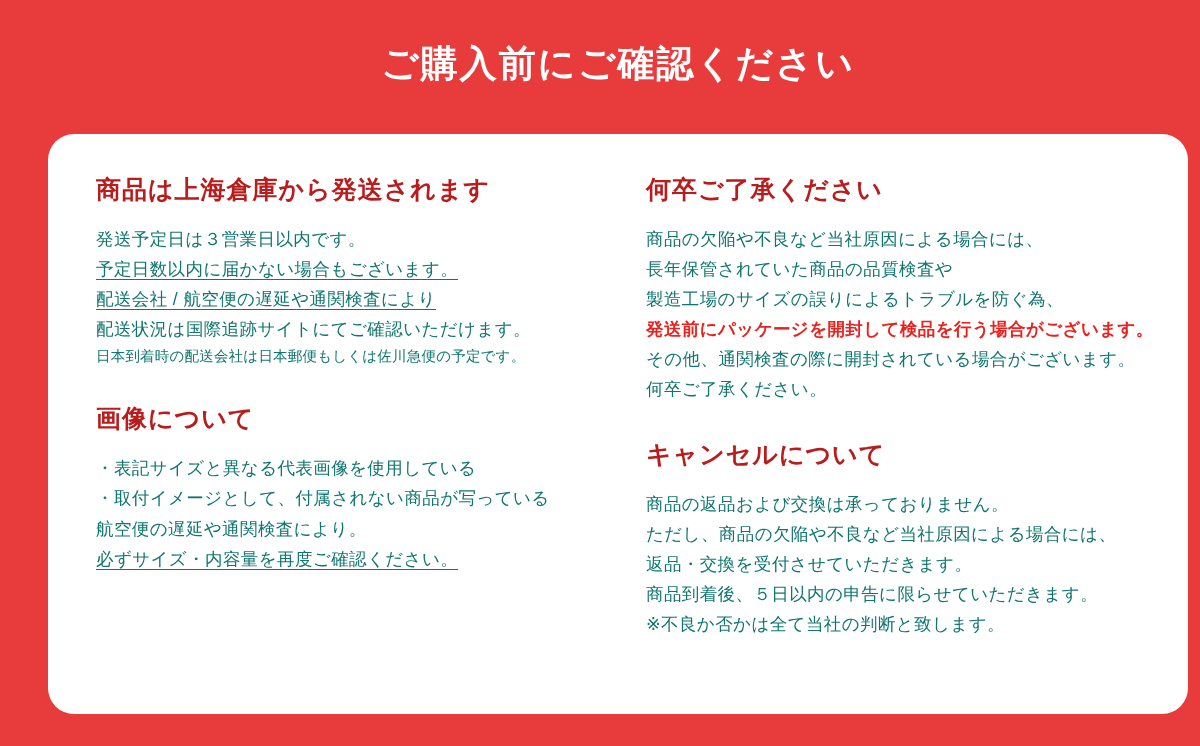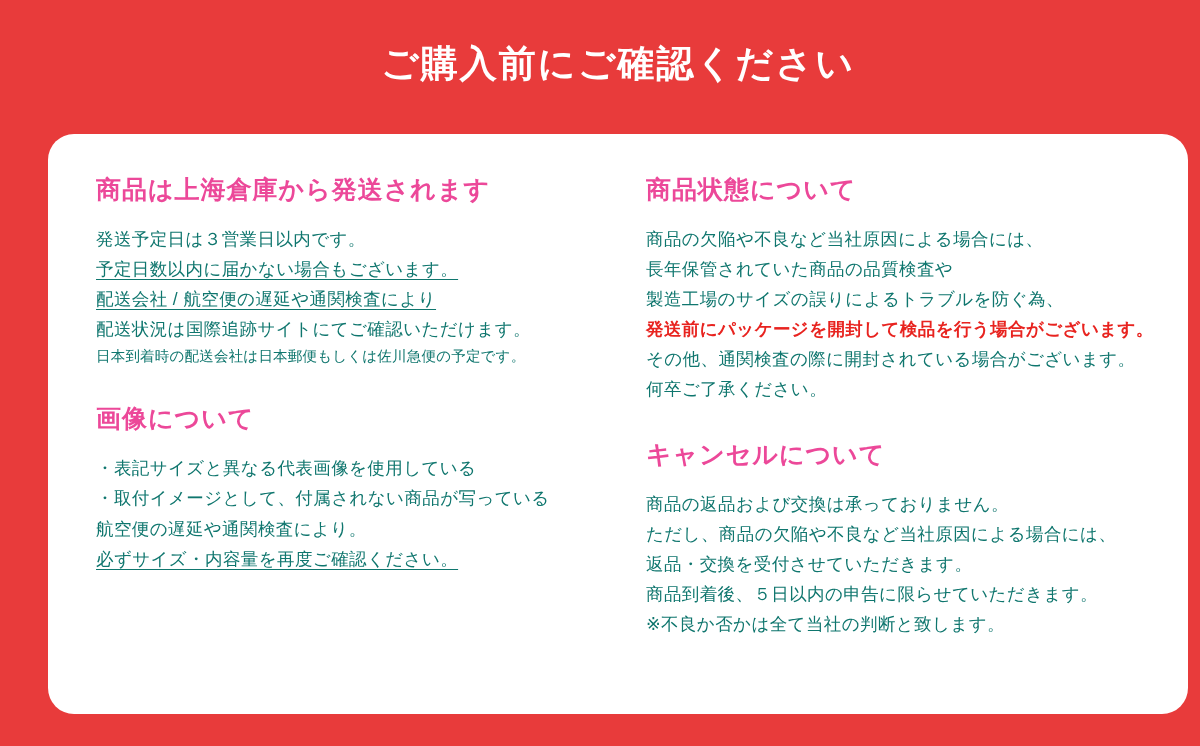--- a/index.html
+++ b/index.html
@@ -49,21 +49,21 @@
   .col {
     width: 50%;
     box-sizing: border-box;
   }
   .col-left { padding-right: 20px; }
   .col-right { padding-left: 28px; }
 
   .sec-title {
     font-size: 25px;
     font-weight: bold;
-    color: #ec4899;
+    color: #b91c1c;
     letter-spacing: 1px;
     margin: 0 0 20px 0;
     line-height: 1.2;
   }
   .sec-block {
     margin-bottom: 34px;
   }
   .sec-block:last-child { margin-bottom: 0; }
 
   .line {
@@ -113,21 +113,21 @@
           <div class="line">・取付イメージとして、付属されない商品が写っている</div>
           <div class="line">航空便の遅延や通関検査により。</div>
           <div class="line underline">必ずサイズ・内容量を再度ご確認ください。</div>
         </div>
 
       </div>
 
       <div class="col col-right">
 
         <div class="sec-block">
-          <h2 class="sec-title">商品状態について</h2>
+          <h2 class="sec-title">何卒ご了承ください</h2>
           <div class="line">商品の欠陥や不良など当社原因による場合には、</div>
           <div class="line">長年保管されていた商品の品質検査や</div>
           <div class="line">製造工場のサイズの誤りによるトラブルを防ぐ為、</div>
           <div class="line red">発送前にパッケージを開封して検品を行う場合がございます。</div>
           <div class="line">その他、通関検査の際に開封されている場合がございます。</div>
           <div class="line">何卒ご了承ください。</div>
         </div>
 
         <div class="sec-block">
           <h2 class="sec-title">キャンセルについて</h2>

